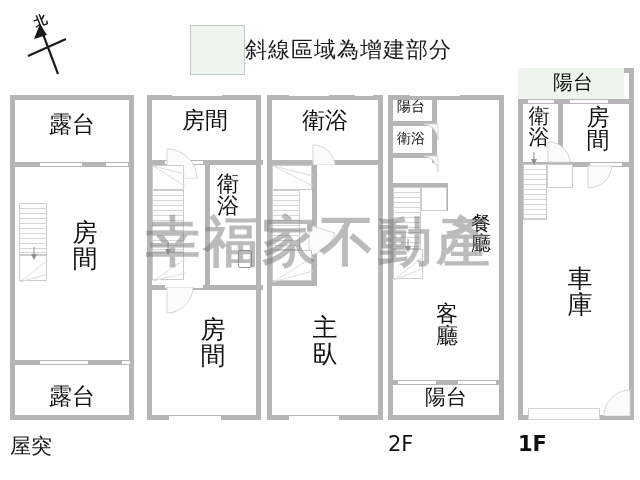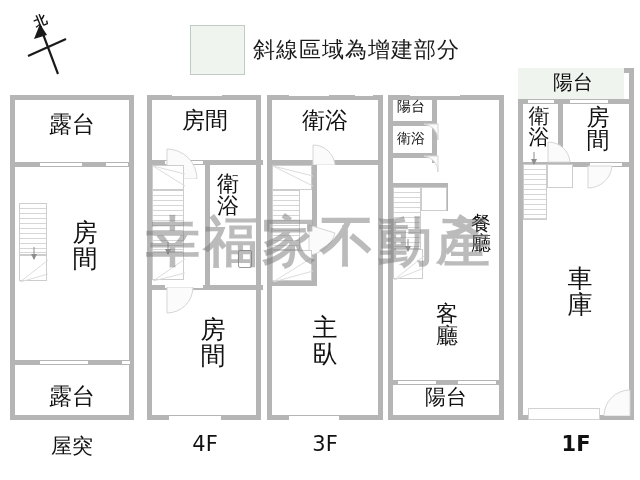--- a/index.html
+++ b/index.html
@@ -23,21 +23,21 @@
 
   
   .legend{position:absolute;left:190px;top:25px;display:flex;align-items:center;}
   .legend-swatch{
     width:55px;height:50px;
     background:#eff4ef;
     border:1px solid #c3c9c3;
     box-sizing:border-box;
   }
   .legend-text{
-    margin-left:8px;
+    margin-left:0;
     font-size:22px;color:#1a1a1a;
     letter-spacing:1px;
     font-family:"DejaVu Sans","Liberation Sans",sans-serif;
     white-space:nowrap;
   }
 
   
   .panel{position:absolute;box-sizing:border-box;}
   .walls{
     position:absolute;left:0;top:0;right:0;bottom:0;
@@ -64,21 +64,20 @@
 
   
   .stairs{position:absolute;box-sizing:border-box;border:1px solid #cdcdcd;background:#fff;}
   .stairs .tread{position:absolute;left:0;right:0;height:1px;background:#d6d6d6;}
 
   
   .fcap{
     position:absolute;top:432px;
     font-size:21px;color:#111;
     font-family:"DejaVu Sans","Liberation Sans",sans-serif;
-    text-align:center;
   }
 
   
   .watermark{
     position:absolute;left:0;top:206px;width:640px;
     text-align:center;
     font-size:54px;
     font-weight:700;
     color:rgba(120,120,120,0.50);
     letter-spacing:4px;
@@ -356,17 +355,16 @@
 浴</div>
     <div class="rlabel" style="left:62px;top:38px;width:36px;font-size:23px;">房
 間</div>
     <div class="rlabel" style="left:44px;top:198px;width:36px;font-size:25px;">車
 庫</div>
   </div>
 
   <div class="watermark">幸福家不動產</div>
 
   <div class="fcap" style="left:10px;width:124px;">屋突</div>
-  <div class="fcap" style="left:147px;width:116px;">4F</div>
-  <div class="fcap" style="left:267px;width:116px;">3F</div>
+  <div class="fcap" style="left:388px;width:116px;">2F</div>
   <div class="fcap" style="left:518px;width:116px;font-weight:bold;">1F</div>
 
 </div>
 
 </body></html>

